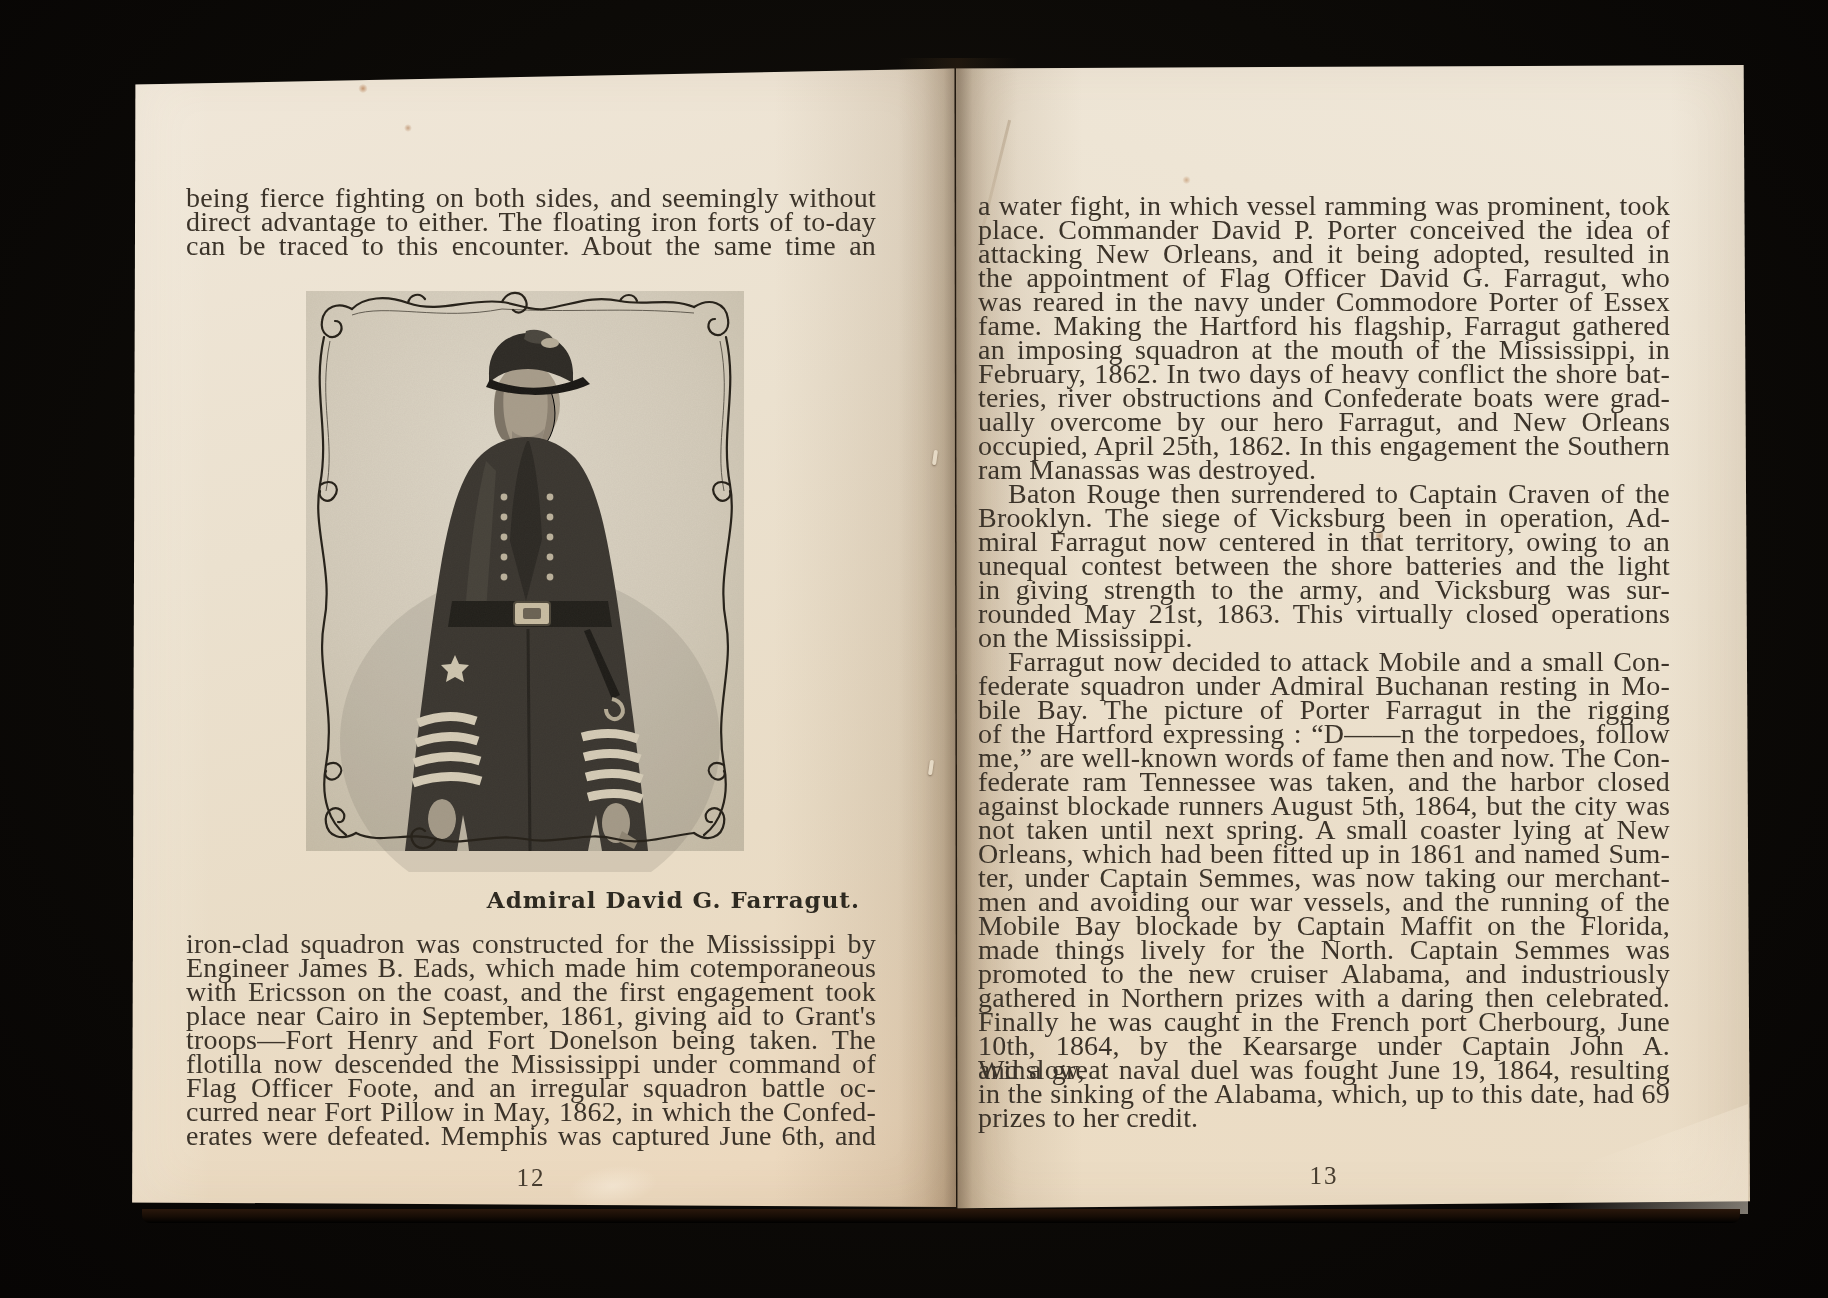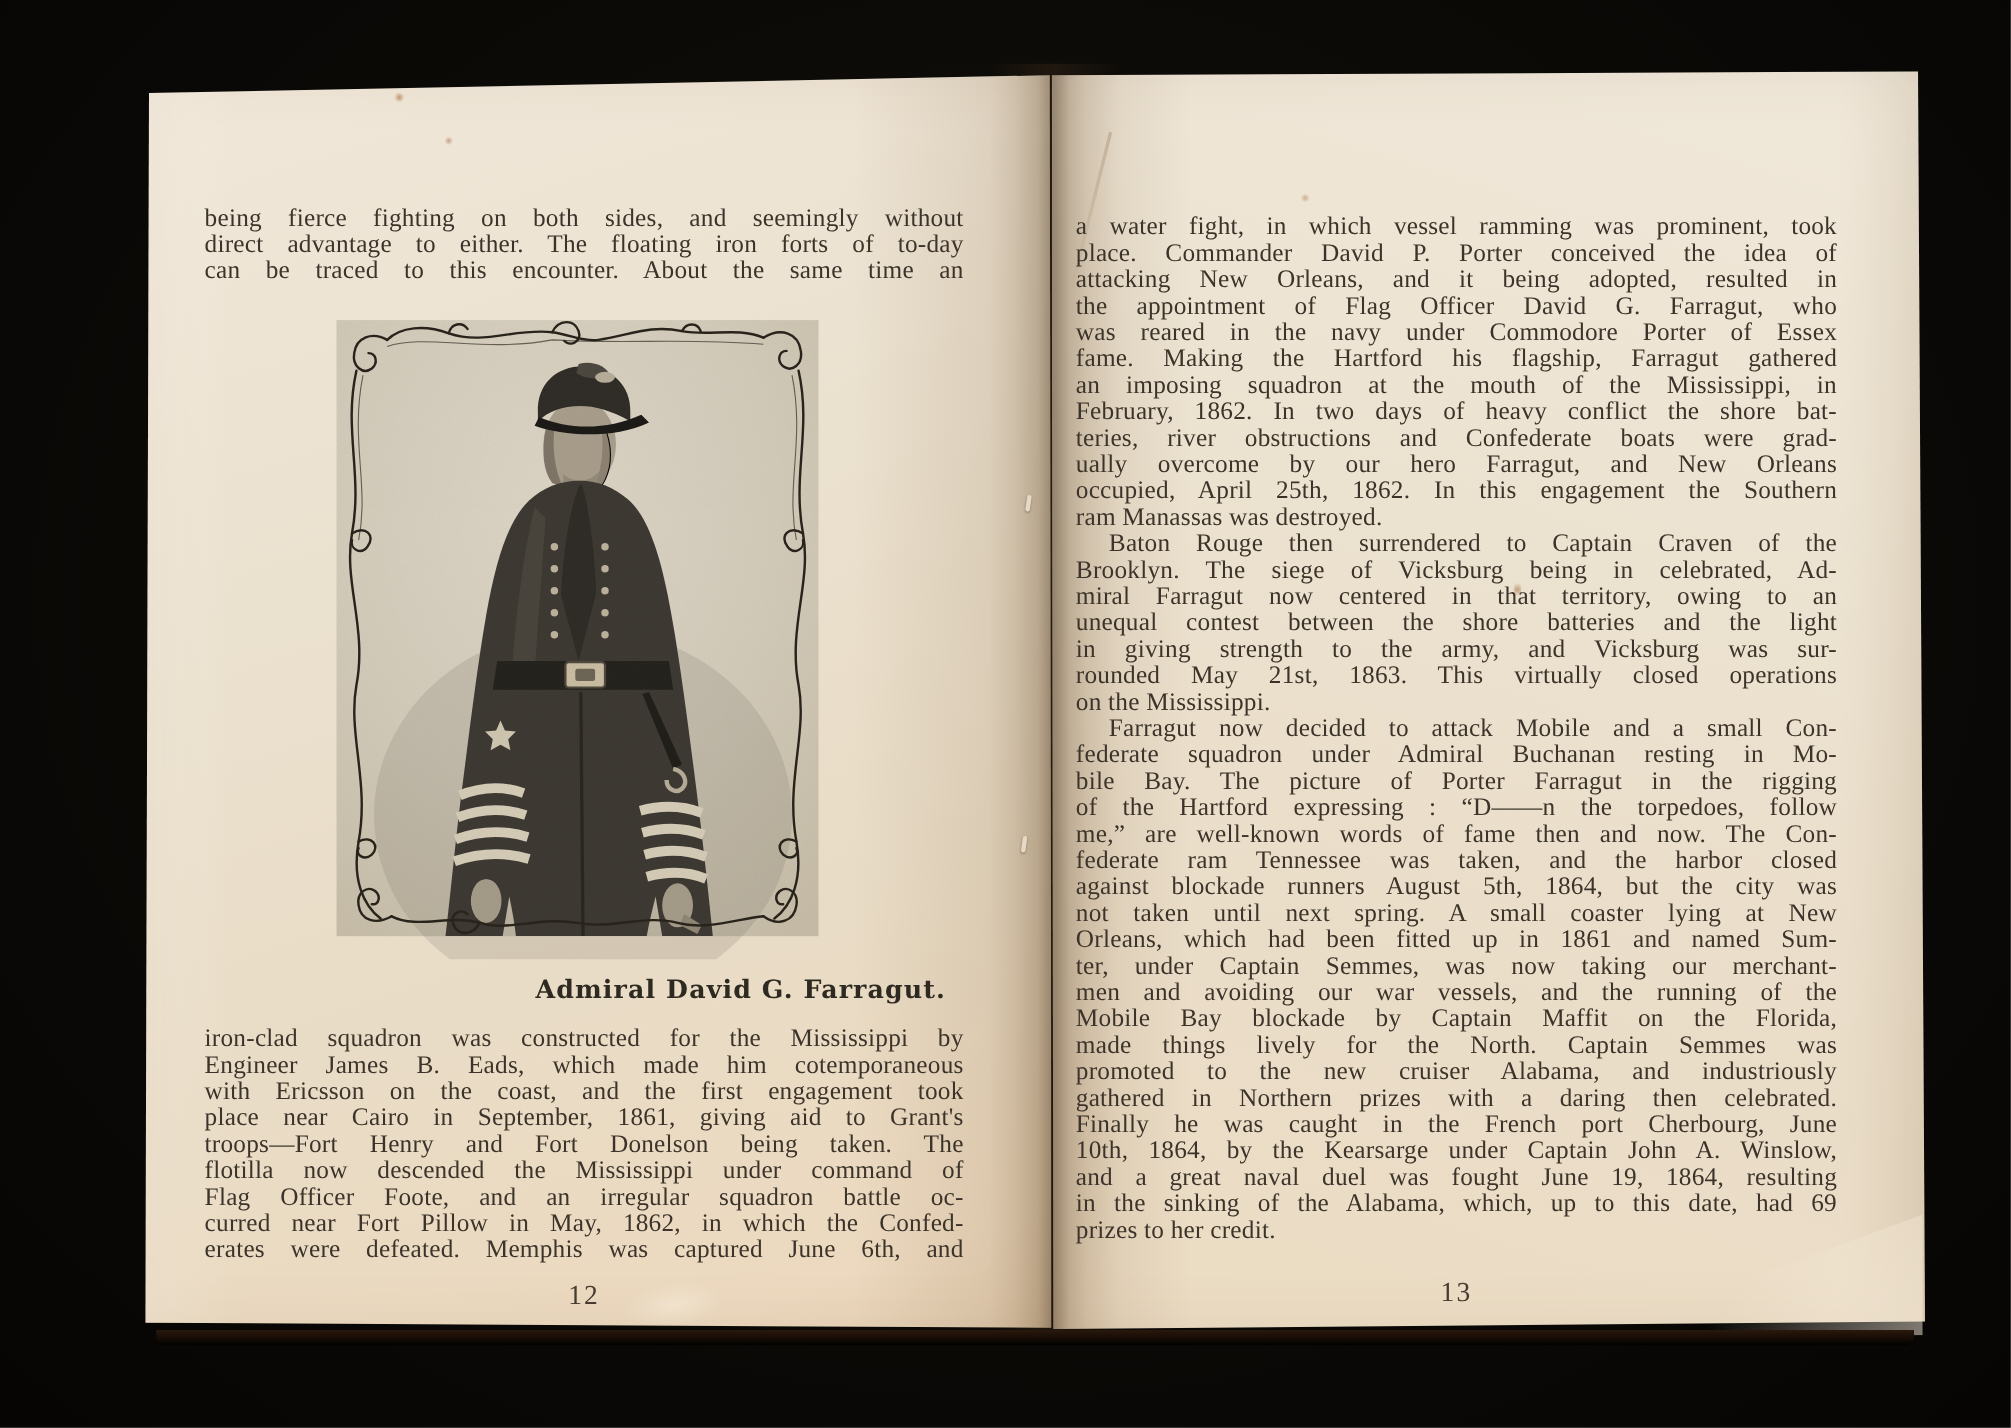--- a/index.html
+++ b/index.html
@@ -31,21 +31,21 @@
   .page.left .inner-shade{background:linear-gradient(90deg, rgba(255,250,240,.25) 0%, transparent 10%, transparent 78%, rgba(125,95,60,.16) 96%, rgba(100,75,45,.28) 100%);}
   .page.right .inner-shade{background:linear-gradient(90deg, rgba(100,75,45,.30) 0%, rgba(125,95,60,.14) 4%, transparent 16%, transparent 90%, rgba(140,110,70,.10) 100%);}
   .gutter{
     position:absolute;left:770px;top:0;width:120px;height:100%;pointer-events:none;
     background:linear-gradient(90deg, transparent 0%, rgba(110,80,45,.16) 38%, rgba(70,48,26,.34) 50%, rgba(110,80,45,.14) 62%, transparent 100%);
   }
   .stitch{position:absolute;width:4px;height:15px;background:rgba(235,224,204,.85);
     border-radius:2px;box-shadow:0 1px 2px rgba(60,40,20,.5);transform:rotate(8deg);}
   .foxing{position:absolute;border-radius:50%;pointer-events:none;}
   .crease{position:absolute;pointer-events:none;}
-  .textblock{position:absolute;color:#3c342a;font-size:23px;}
+  .textblock{position:absolute;color:#3c342a;font-size:28px;}
   .line{
     height:24px;line-height:24px;letter-spacing:.2px;
     text-align:justify;text-align-last:justify;
   }
   .line.ragged{text-align-last:left;}
   .line.first{text-indent:30px;}
   .para{margin:0;}
   .caption{
     position:absolute;text-align:right;color:#2e2a21;
     font-family:"DejaVu Serif", serif;font-weight:bold;font-size:23px;letter-spacing:1px;
@@ -233,21 +233,21 @@
         <div class="line">fame.  Making the Hartford his flagship, Farragut gathered</div>
         <div class="line">an imposing squadron at the mouth of the Mississippi, in</div>
         <div class="line">February, 1862.  In two days of heavy conflict the shore bat-</div>
         <div class="line">teries, river obstructions and Confederate boats were grad-</div>
         <div class="line">ually overcome by our hero Farragut, and New Orleans</div>
         <div class="line">occupied, April 25th, 1862.  In this engagement the Southern</div>
         <div class="line ragged">ram Manassas was destroyed.</div>
       </div>
       <div class="para">
         <div class="line first">Baton Rouge then surrendered to Captain Craven of the</div>
-        <div class="line">Brooklyn.  The siege of Vicksburg being in celebrated, Ad-</div>
+        <div class="line">Brooklyn.  The siege of Vicksburg been in operation, Ad-</div>
         <div class="line">miral Farragut now centered in that territory, owing to an</div>
         <div class="line">unequal contest between the shore batteries and the light</div>
         <div class="line">in giving strength to the army, and Vicksburg was sur-</div>
         <div class="line">rounded May 21st, 1863.  This virtually closed operations</div>
         <div class="line ragged">on the Mississippi.</div>
       </div>
       <div class="para">
         <div class="line first">Farragut now decided to attack Mobile and a small Con-</div>
         <div class="line">federate squadron under Admiral Buchanan resting in Mo-</div>
         <div class="line">bile Bay.  The picture of Porter Farragut in the rigging</div>

